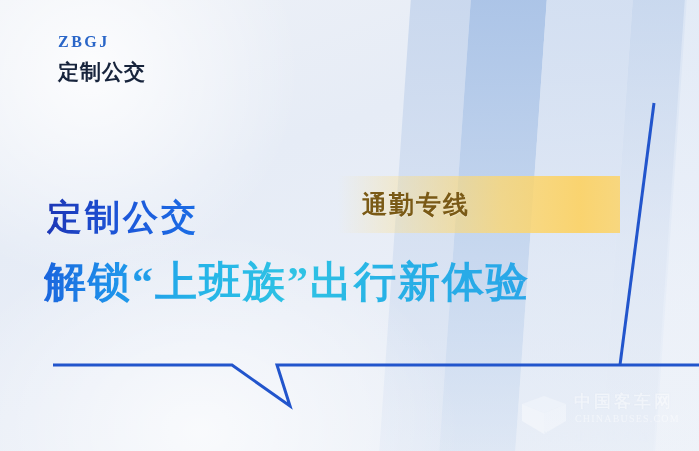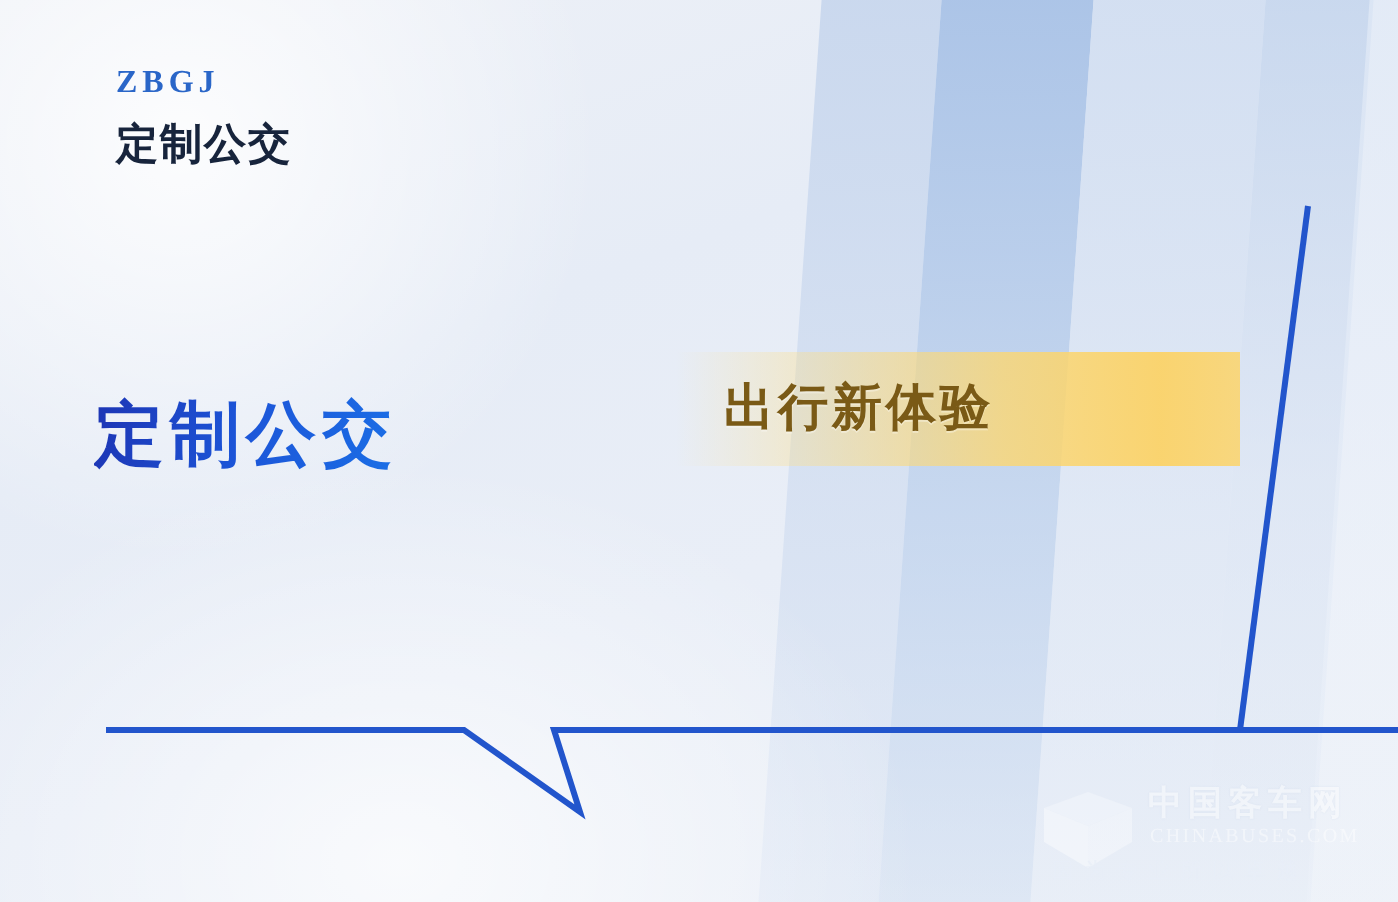--- a/index.html
+++ b/index.html
@@ -188,23 +188,24 @@
   <div class="band band-e"></div>
   <div class="glow-left"></div>
   <div class="glow-bottom"></div>
 
   <div class="logo-block">
     <div class="logo-abbr">ZBGJ</div>
     <div class="logo-name">定制公交</div>
   </div>
 
   <div class="tag-band"></div>
-  <div class="tag-text">出行新体验</div>
+  <div class="tag-text">通勤专线</div>
 
   <div class="headline-1">定制公交</div>
+  <div class="headline-2">解锁“上班族”出行新体验</div>
 
   <svg class="bubble-frame" viewBox="0 0 699 451">
     <path d="M 53 365 L 232 365 L 290 406 L 277 365 L 699 365" fill="none" stroke="#2255cc" stroke-width="3" stroke-linejoin="miter" stroke-linecap="butt"></path>
     <path d="M 654 103 L 620 365" fill="none" stroke="#2255cc" stroke-width="3" stroke-linecap="butt"></path>
   </svg>
 
   <div class="watermark">
     <svg class="wm-icon" viewBox="0 0 48 42">
       <polygon points="24,2 46,10 24,19 2,10" fill="rgba(255,255,255,.55)"></polygon>
       <polygon points="2,10 24,19 24,40 2,27" fill="rgba(255,255,255,.78)"></polygon>

